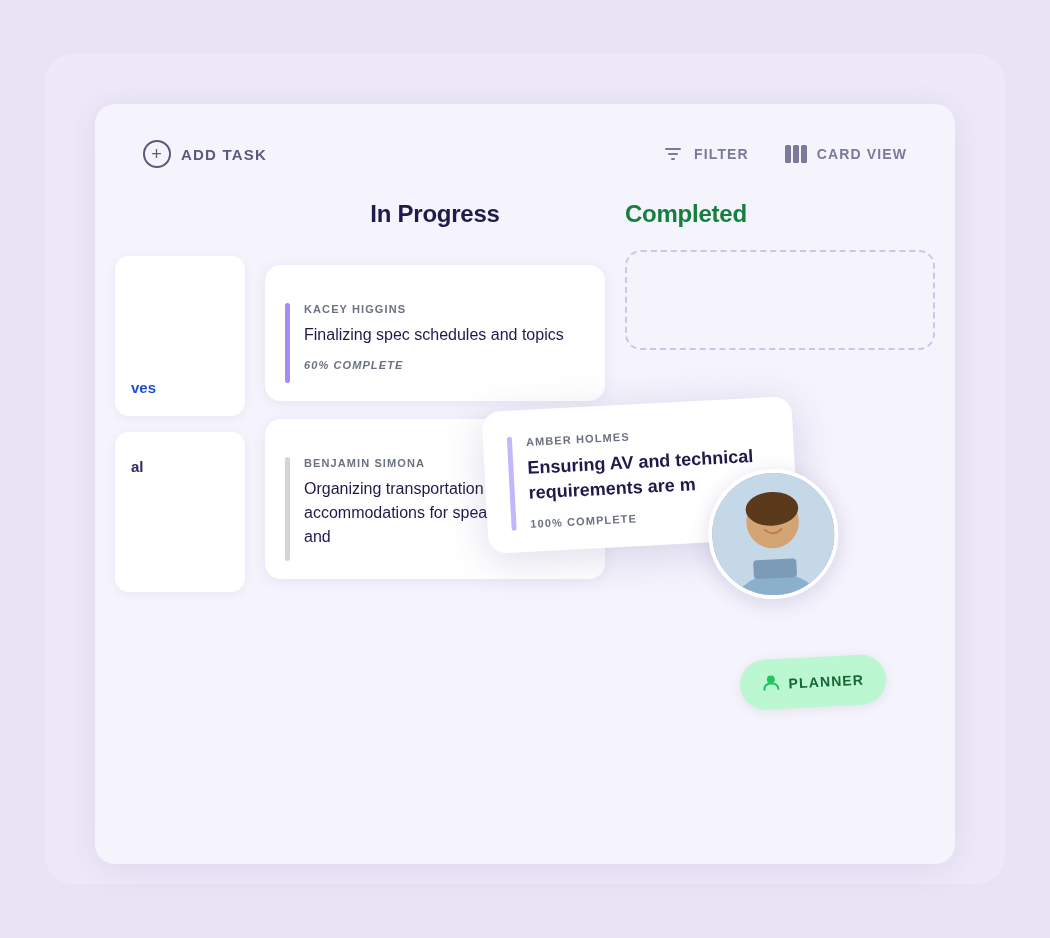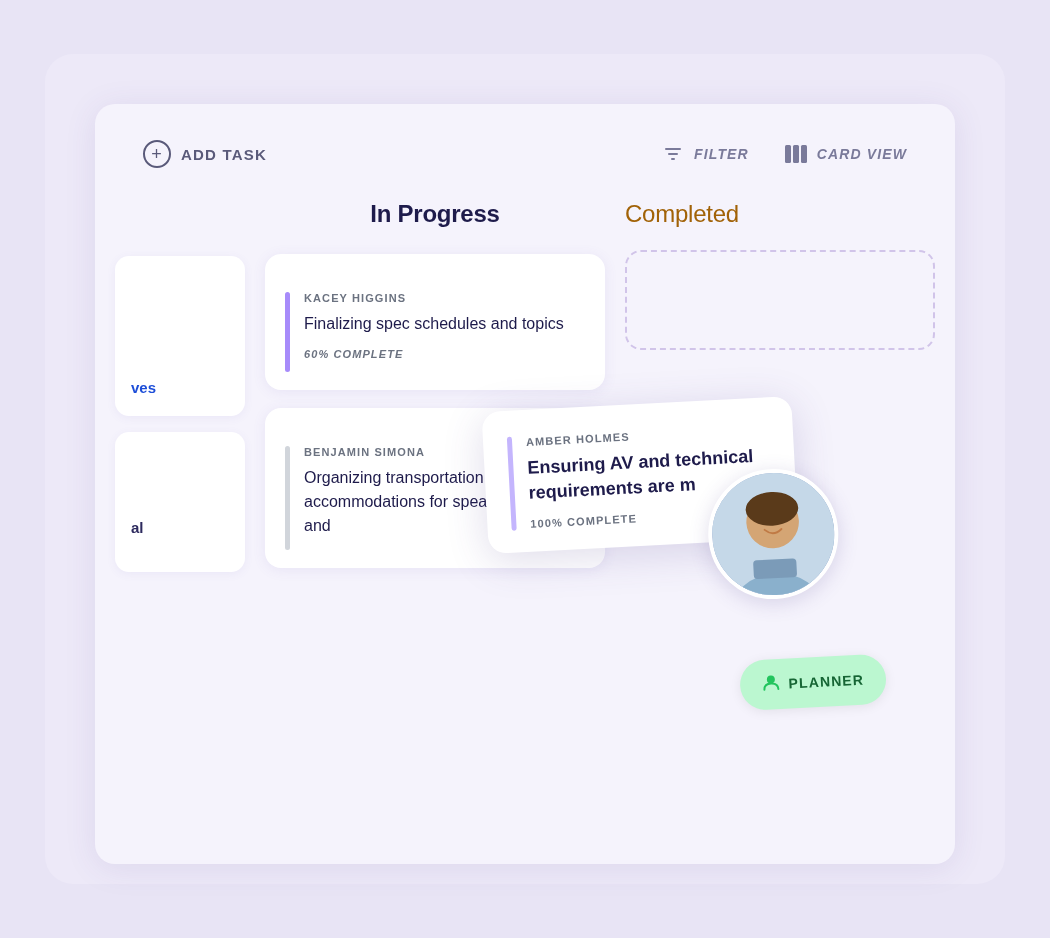--- a/index.html
+++ b/index.html
@@ -70,21 +70,20 @@
       color: #5a5a7a;
       font-weight: 400;
     }
 
     .toolbar-spacer { flex: 1; }
 
     .toolbar-right {
       display: flex;
       align-items: flex-start;
       gap: 36px;
-      font-style: italic;
     }
 
     .filter-btn, .cardview-btn {
       display: flex;
       align-items: center;
       gap: 10px;
       color: #7a7a9a;
       font-size: 14px;
       font-weight: 700;
       letter-spacing: 0.08em;
@@ -132,25 +131,24 @@
 
     .col-partial-card .partial-text {
       font-size: 15px;
       font-weight: 600;
       color: #1d4ed8;
     }
 
     .col-partial-card2 {
       background: #fff;
       border-radius: 14px;
-      padding: 36px 16px;
+      padding: 26px 16px;
       box-shadow: 0 2px 10px rgba(100,80,180,0.07);
-      height: 140px;
-      display: flex;
-      align-items: flex-end;
+      height: 160px;
+      display: flex;
     }
 
     .col-partial-card2 .partial-text {
       font-size: 15px;
       font-weight: 600;
       color: #2d2a5e;
     }
 
     
     .col-inprogress {
@@ -158,21 +156,21 @@
       flex-shrink: 0;
       display: flex;
       flex-direction: column;
     }
 
     .col-header {
       font-size: 24px;
       font-weight: 800;
       color: #1e1b4b;
       text-align: center;
-      padding: 8px 0 26px 0;
+      padding: 8px 0 37px 0;
       letter-spacing: -0.01em;
     }
 
     .task-card {
       background: #fff;
       border-radius: 16px;
       padding: 38px 20px 18px 20px;
       box-shadow: 0 2px 14px rgba(100,80,180,0.09);
       margin-bottom: 18px;
       position: relative;
@@ -226,22 +224,22 @@
 
     
     .col-completed {
       flex: 1;
       display: flex;
       flex-direction: column;
     }
 
     .col-completed-header {
       font-size: 24px;
-      font-weight: 400;
-      color: #a16207;
+      font-weight: 700;
+      color: #15803d;
       padding: 8px 0 22px 0;
       letter-spacing: -0.01em;
     }
 
     .completed-dashed-box {
       border: 2px dashed #d1c4e9;
       border-radius: 16px;
       height: 100px;
       margin-bottom: 16px;
     }

